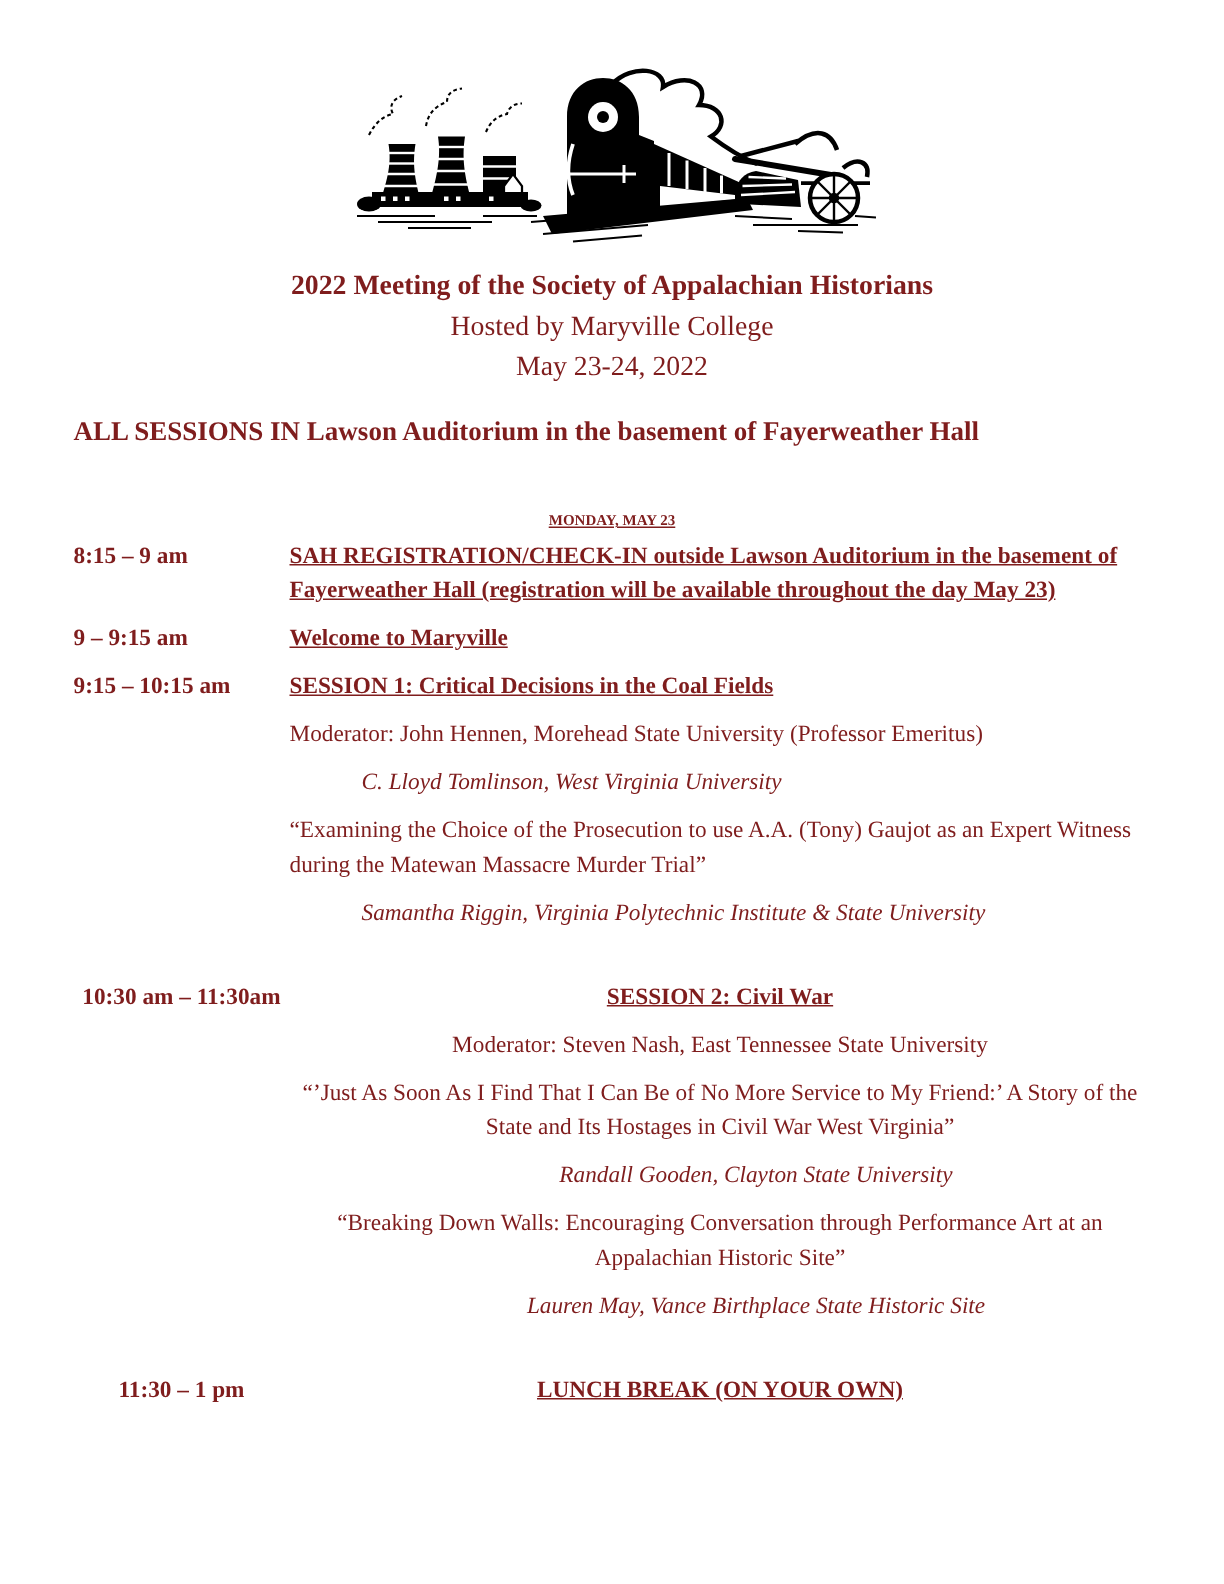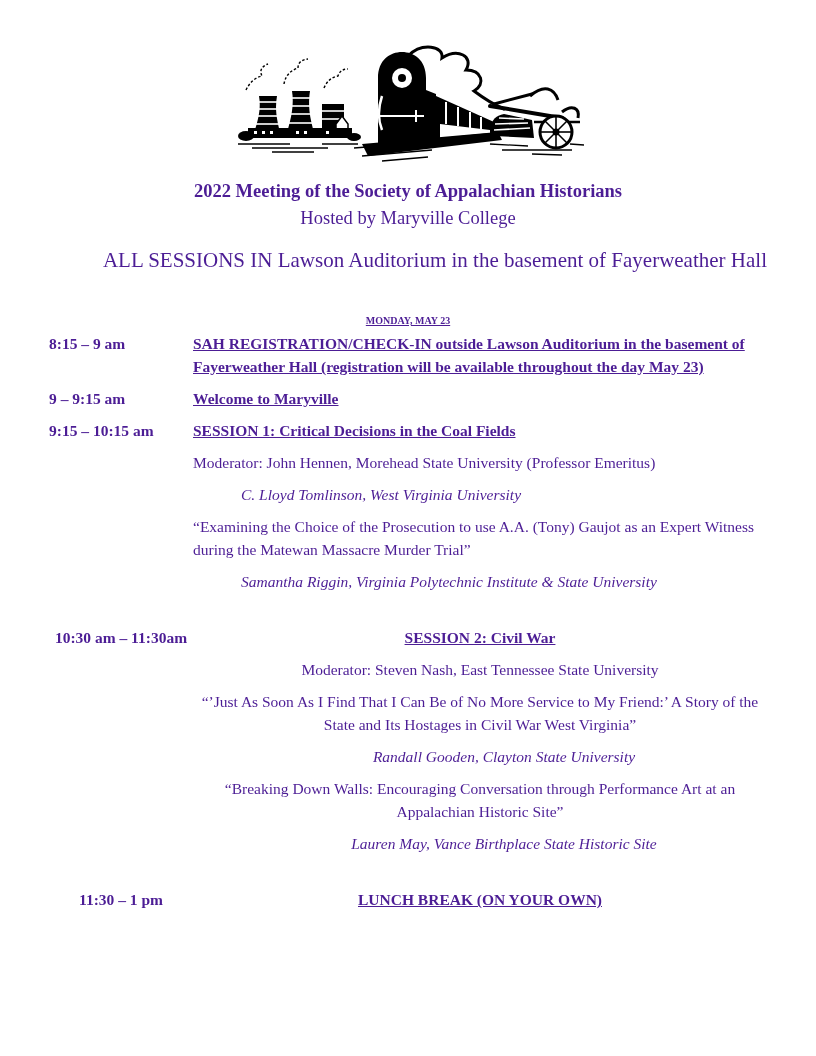--- a/index.html
+++ b/index.html
@@ -4,21 +4,21 @@
 <style>
   * { margin: 0; padding: 0; box-sizing: border-box; }
   html, body { background: #888; }
   .page {
     position: relative;
     width: 816px;
     height: 1056px;
     margin: 0 auto;
     background: #ffffff;
     font-family: "Liberation Serif", "DejaVu Serif", serif;
-    color: #4c1d95;
+    color: #7f1d1d;
     overflow: hidden;
   }
   .page-inner { padding: 0 49px; }
 
   
   .illustration-wrap {
     padding-top: 44px;
     text-align: center;
     height: 166px;
   }
@@ -30,23 +30,23 @@
     font-size: 18.5px;
     font-weight: bold;
     line-height: 27px;
   }
   .doc-sub {
     font-size: 18.5px;
     line-height: 27px;
   }
   .venue-note {
     margin-top: 17px;
-    text-align: right;
-    font-size: 21px;
-    font-weight: normal;
+    text-align: left;
+    font-size: 18px;
+    font-weight: bold;
     line-height: 23px;
   }
 
   
   .day-heading {
     margin-top: 37px;
     text-align: center;
     font-size: 10px;
     font-weight: bold;
     text-decoration: underline;
@@ -190,20 +190,21 @@
             <line x1="300" y1="110" x2="330" y2="111"></line>
               <line x1="338" y1="100" x2="352" y2="101"></line>
           </g>
         </g>
       </svg>
     </div>
 
     <div class="doc-header">
       <div class="doc-title">2022 Meeting of the Society of Appalachian Historians</div>
       <div class="doc-sub">Hosted by Maryville College</div>
+      <div class="doc-sub">May 23-24, 2022</div>
     </div>
 
     <div class="venue-note">ALL SESSIONS IN Lawson Auditorium in the basement of Fayerweather Hall</div>
 
     <div class="day-heading">MONDAY, MAY 23</div>
 
     <div class="schedule">
         <div class="entry">
           <div class="time">8:15 – 9 am</div>
           <div class="content">

